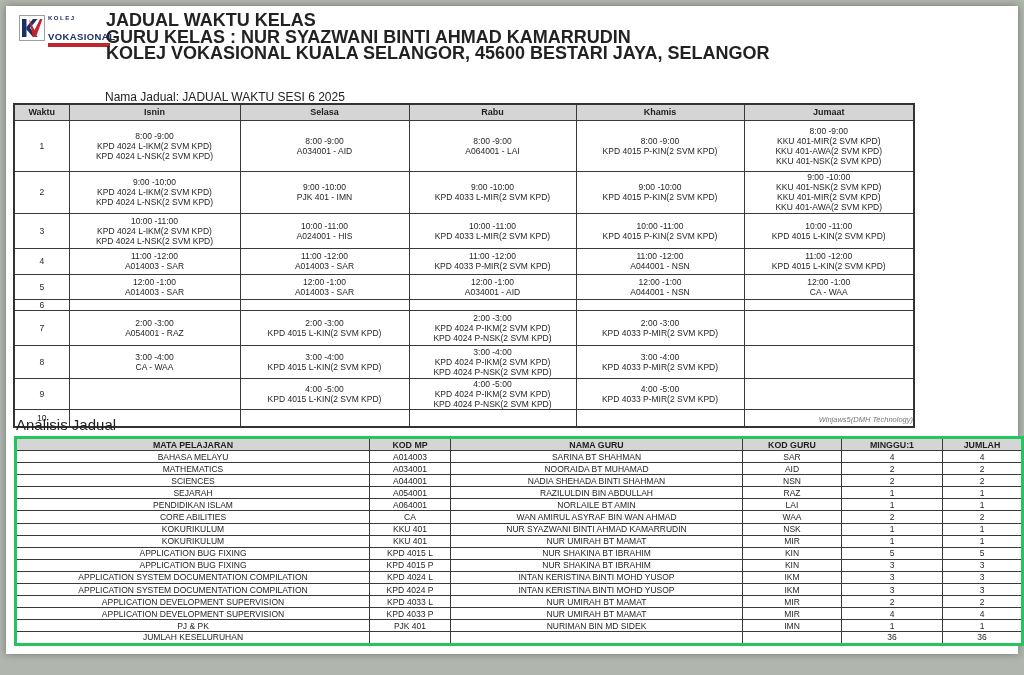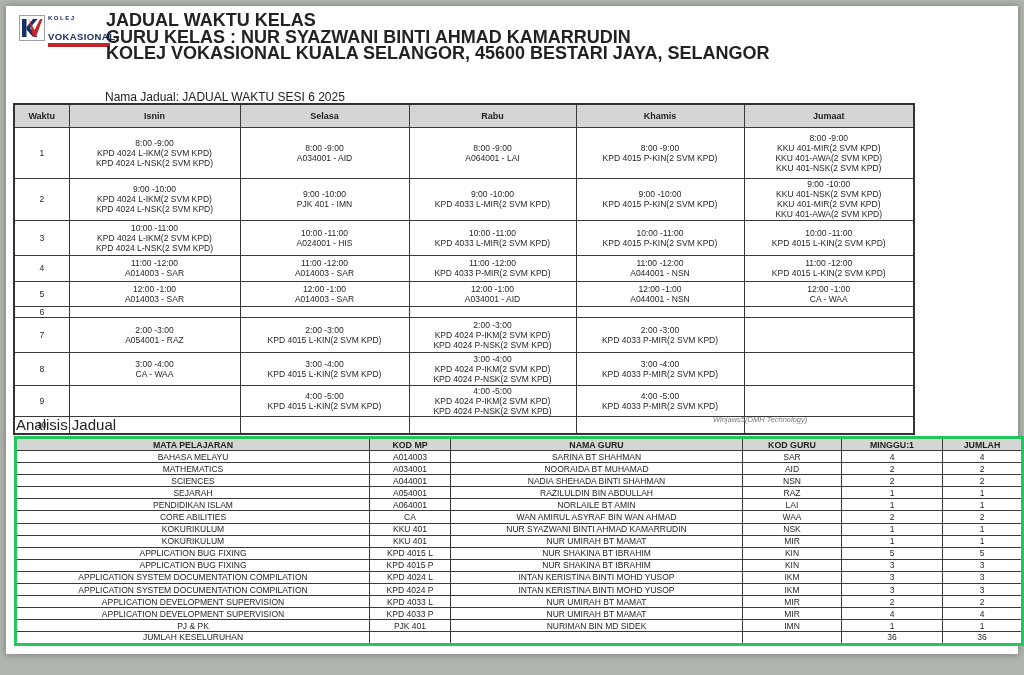--- a/index.html
+++ b/index.html
@@ -20,26 +20,26 @@
   .logo-k{font-size:6px;font-weight:bold;color:#1c2f63;letter-spacing:1.5px;display:block}
   .logo-v{font-size:9.5px;font-weight:bold;color:#1c2f63;letter-spacing:.4px;display:block;margin-top:11px}
   .logo-bar{display:block;width:62px;height:4px;background:#c0272d;margin-top:1.5px}
   .title-block{position:absolute;left:100px;top:6px}
   .title-line{font-size:18px;font-weight:bold;line-height:16.5px;white-space:nowrap;color:#222}
   .sched-name{position:absolute;left:99px;top:84px;font-size:12px;color:#222}
   
   table{border-collapse:collapse;table-layout:fixed;position:absolute;background:#fff}
   th,td{border:1px solid #3a3a3a;text-align:center;vertical-align:middle;padding:0;overflow:hidden}
   #timetable{left:7px;top:97px;width:900px;border:2px solid #333}
-  #timetable th{background:#d5d5d5;font-weight:bold;height:23px;font-size:9px}
+  #timetable th{background:#d5d5d5;font-weight:bold;height:16px;font-size:9px}
   #timetable td{font-size:8.5px;line-height:10px}
   #timetable td .time{line-height:10px}
   #timetable td .cls{line-height:10px}
   .analysis-label{position:absolute;left:10px;top:410px;font-size:15px;color:#222}
-  .watermark{position:absolute;left:707px;top:409px;width:200px;
+  .watermark{position:absolute;left:707px;top:409px;width:200px;text-align:right;
     font-size:7.5px;font-style:italic;color:#787878}
   #analysis{left:8px;top:430px;width:1007px;border:3px solid #22c55e}
   #analysis th{background:#d5d5d5;font-weight:bold;height:13px;font-size:8.8px}
   #analysis td{font-size:8.5px;height:12.1px;white-space:nowrap}
 </style>
 </head>
 <body>
 
 <div class="page">
 

